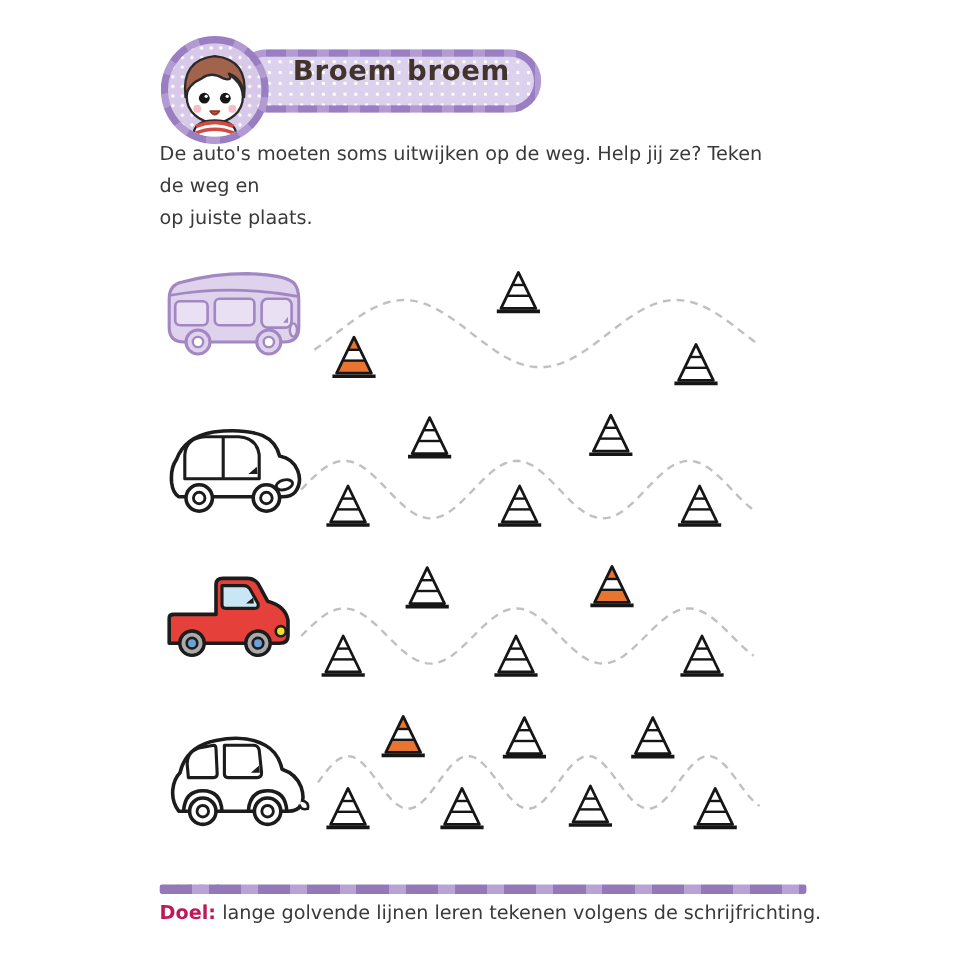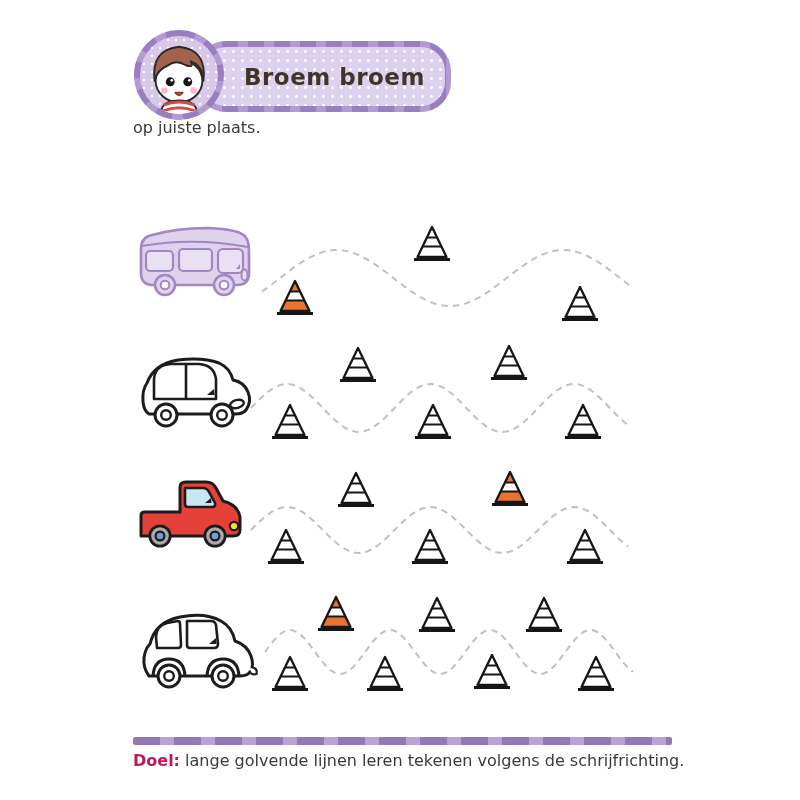--- a/index.html
+++ b/index.html
@@ -2,30 +2,30 @@
 <html><head>
 <meta charset="utf-8">
 <style>
   html,body{margin:0;padding:0;}
   body{
     width:800px;height:800px;position:relative;background:#ffffff;
     font-family:"DejaVu Sans","Liberation Sans",sans-serif;overflow:hidden;
   }
   
   .banner{
-    position:absolute;left:196px;top:41px;width:255px;height:71px;
+    position:absolute;left:196px;top:41px;width:255px;height:53px;
     border:6px solid transparent;border-radius:30px;box-sizing:border-box;
     background-image:
       radial-gradient(#ffffff 1.3px, rgba(255,255,255,0) 1.5px),
       linear-gradient(#dcd2ee,#dcd2ee),
       repeating-linear-gradient(90deg,#9a7ec2 0 16px,#b29ad2 16px 26px);
     background-origin:padding-box,padding-box,border-box;
     background-clip:padding-box,padding-box,border-box;
     background-size:9px 9px,auto,auto;
-    display:flex;align-items:center;
+    display:flex;
   }
   .banner-title{
     margin-left:42px;font-size:23px;font-weight:bold;color:#42342a;letter-spacing:0.5px;
   }
   .avatar{
     position:absolute;left:134px;top:30px;width:90px;height:90px;border-radius:50%;
     border:6px solid transparent;box-sizing:border-box;overflow:hidden;
     background-image:
       radial-gradient(#ffffff 1.2px, rgba(255,255,255,0) 1.4px),
       linear-gradient(#d8c9e9,#d8c9e9),
@@ -75,20 +75,21 @@
     <circle cx="25" cy="56" r="3.4" fill="#f6bcca"></circle>
       <circle cx="55" cy="56" r="3.4" fill="#f6bcca"></circle>
     <path d="M36,58 Q40,64 44,58 Z" fill="#c0553e" stroke="#8d3a2a" stroke-width="1.5" stroke-linejoin="round"></path>
     <path d="M22,76 Q24,66 40,66 Q56,66 58,76 L58,82 L22,82 Z" fill="#ffffff" stroke="#2a2a2a" stroke-width="2"></path>
     <path d="M24,71 Q40,64.5 56,71" fill="none" stroke="#d24a42" stroke-width="3"></path>
     <path d="M23,77 Q40,70 57,77" fill="none" stroke="#d24a42" stroke-width="3"></path>
   </svg>
 </div>
 
 <div class="instructions">
+  <div>De auto's moeten soms uitwijken op de weg. Help jij ze? Teken de weg en</div>
   <div>op juiste plaats.</div>
 </div>
 
 <svg class="activity" width="800" height="800" viewBox="0 0 800 800">
     <path d="M262.0,291.4 L266.1,288.6 L270.2,285.6 L274.3,282.5 L278.4,279.3 L282.4,276.1 L286.5,273.0 L290.6,269.9 L294.7,266.9 L298.8,264.1 L302.9,261.4 L307.0,259.0 L311.1,256.8 L315.2,254.9 L319.2,253.2 L323.3,251.9 L327.4,250.9 L331.5,250.3 L335.6,250.0 L339.7,250.1 L343.8,250.5 L347.9,251.3 L352.0,252.5 L356.0,253.9 L360.1,255.7 L364.2,257.8 L368.3,260.1 L372.4,262.6 L376.5,265.4 L380.6,268.3 L384.7,271.3 L388.8,274.4 L392.8,277.6 L396.9,280.8 L401.0,283.9 L405.1,286.9 L409.2,289.9 L413.3,292.7 L417.4,295.3 L421.5,297.7 L425.6,299.8 L429.6,301.6 L433.7,303.2 L437.8,304.4 L441.9,305.3 L446.0,305.8 L450.1,306.0 L454.2,305.8 L458.3,305.3 L462.4,304.4 L466.4,303.2 L470.5,301.6 L474.6,299.8 L478.7,297.6 L482.8,295.2 L486.9,292.6 L491.0,289.8 L495.1,286.9 L499.2,283.8 L503.2,280.7 L507.3,277.5 L511.4,274.4 L515.5,271.2 L519.6,268.2 L523.7,265.3 L527.8,262.6 L531.9,260.0 L536.0,257.7 L540.0,255.7 L544.1,253.9 L548.2,252.4 L552.3,251.3 L556.4,250.5 L560.5,250.1 L564.6,250.0 L568.7,250.3 L572.8,250.9 L576.8,251.9 L580.9,253.2 L585.0,254.9 L589.1,256.8 L593.2,259.0 L597.3,261.5 L601.4,264.1 L605.5,267.0 L609.6,270.0 L613.6,273.0 L617.7,276.2 L621.8,279.4 L625.9,282.5 L630.0,285.6" fill="none" stroke="#c0c0c0" stroke-width="2" stroke-dasharray="6.5 5"></path>
     <g transform="translate(138,224)">
       <path d="M14,11 Q40,4 68,4 Q96,5 104,10 Q111,13 111,27 L111,49 Q111,61 99,61 L15,61 Q3,61 3,49 L3,25 Q3,13 14,11 Z" fill="#ded2ec" stroke="#a287c2" stroke-width="2.6"></path>
       <path d="M4,22 Q55,13 110,23" fill="none" stroke="#a287c2" stroke-width="2.2"></path>
       <rect x="8" y="27" width="27" height="20" rx="4" fill="#e9e0f4" stroke="#a287c2" stroke-width="2.2"></rect>
       <rect x="41" y="25" width="33" height="22" rx="4" fill="#e9e0f4" stroke="#a287c2" stroke-width="2.2"></rect>

